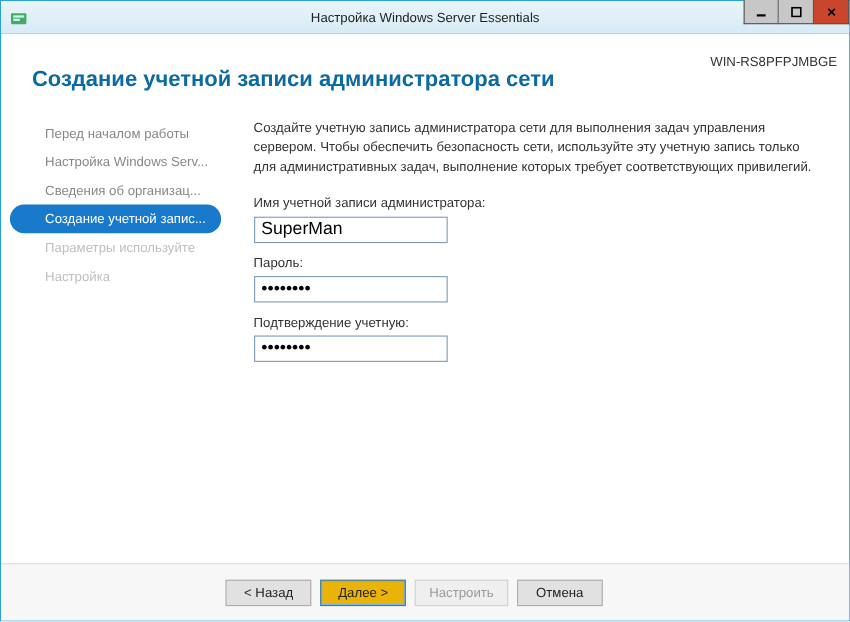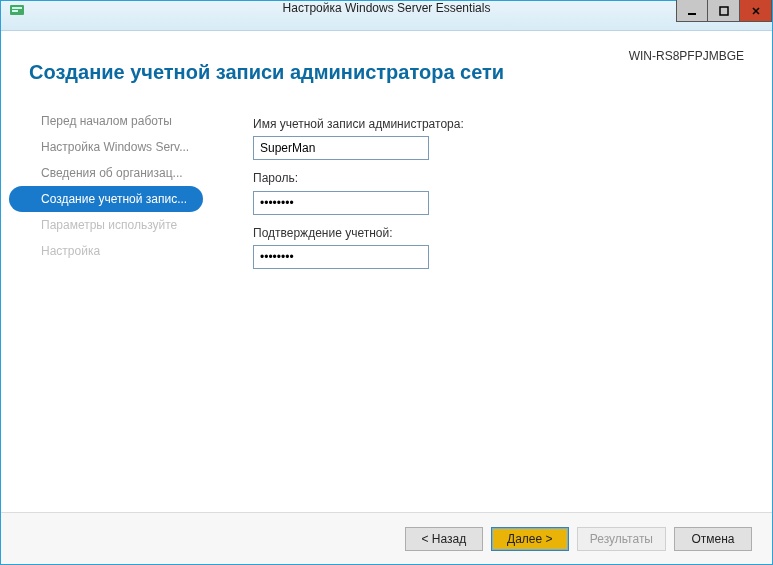--- a/index.html
+++ b/index.html
@@ -11,21 +11,21 @@
       background: #fff;
       display: flex; flex-direction: column;
       position: relative;
     }
 
     
     .titlebar {
       height: 30px;
       background: linear-gradient(#e9f4fa, #d7ebf6);
       border-bottom: 1px solid #b8d4e6;
-      display: flex; 
+      display: flex; align-items: center;
       position: relative;
     }
     .titlebar .app-icon {
       width: 16px; height: 16px;
       margin-left: 8px;
       display: inline-flex; align-items: center; justify-content: center;
     }
     .titlebar .title {
       position: absolute; left: 0; right: 0;
       text-align: center;
@@ -50,21 +50,21 @@
     .win-btn.close { background: #c9452b; color: #000; }
     .win-btn svg { display:block; }
 
     
     .header {
       padding: 20px 28px 6px 28px;
       position: relative;
     }
     .machine-name {
       position: absolute;
-      right: 28px; top: 18px;
+      right: 11px; top: 18px;
       font-size: 12px;
       color: #333;
     }
     .page-title {
       color: #0a6aa1;
       font-size: 20px;
       font-weight: 700;
       margin-top: 10px;
       margin-bottom: 8px;
     }
@@ -103,35 +103,35 @@
       font-size: 12px;
       color: #333;
       line-height: 1.45;
     }
     .content-description { max-width: 520px; margin-bottom: 16px; }
     .field-label { margin-top: 8px; margin-bottom: 3px; }
     .text-input {
       width: 176px;
       height: 24px;
       border: 1px solid #7a9ab8;
-      font-size: 12px;
+      font-size: 16px;
       padding: 2px 6px;
       outline: none;
       background: #fff;
       font-family: inherit;
     }
-    .field-group { margin-bottom: 10px; margin-left: 20px; }
+    .field-group { margin-bottom: 10px; }
 
     
     .footer {
       height: 52px;
       border-top: 1px solid #dcdcdc;
       display: flex;
       align-items: center;
-      justify-content: flex-end;
+      justify-content: center;
       padding-right: 20px;
       gap: 8px;
       background: #f7f7f7;
     }
     .btn {
       min-width: 78px;
       height: 24px;
       font-size: 12px;
       border: 1px solid #adadad;
       background: #e1e1e1;
@@ -194,39 +194,40 @@
     <div class="sidebar">
       <div class="sidebar-item done">Перед началом работы</div>
       <div class="sidebar-item done">Настройка Windows Serv...</div>
       <div class="sidebar-item done">Сведения об организац...</div>
       <div class="sidebar-item active">Создание учетной запис...</div>
       <div class="sidebar-item upcoming">Параметры используйте</div>
       <div class="sidebar-item upcoming">Настройка</div>
     </div>
 
     <div class="content">
+      <div class="content-description">Создайте учетную запись администратора сети для выполнения задач управления сервером. Чтобы обеспечить безопасность сети, используйте эту учетную запись только для административных задач, выполнение которых требует соответствующих привилегий.</div>
 
       <div class="field-group">
         <div class="field-label">Имя учетной записи администратора:</div>
         <input class="text-input" type="text" value="SuperMan" style="">
       </div>
 
       <div class="field-group">
         <div class="field-label">Пароль:</div>
         <input class="text-input" type="password" value="********" style="">
       </div>
 
       <div class="field-group">
-        <div class="field-label">Подтверждение учетной:</div>
+        <div class="field-label">Подтверждение учетную:</div>
         <input class="text-input" type="password" value="********" style="">
       </div>
     </div>
 
   </div>
 
   <div class="footer">
     <button class="btn">&lt; Назад</button>
     <button class="btn primary">Далее &gt;</button>
-    <button class="btn" disabled="">Результаты</button>
+    <button class="btn" disabled="">Настроить</button>
     <button class="btn">Отмена</button>
   </div>
 
 </div>
 
 </body></html>

